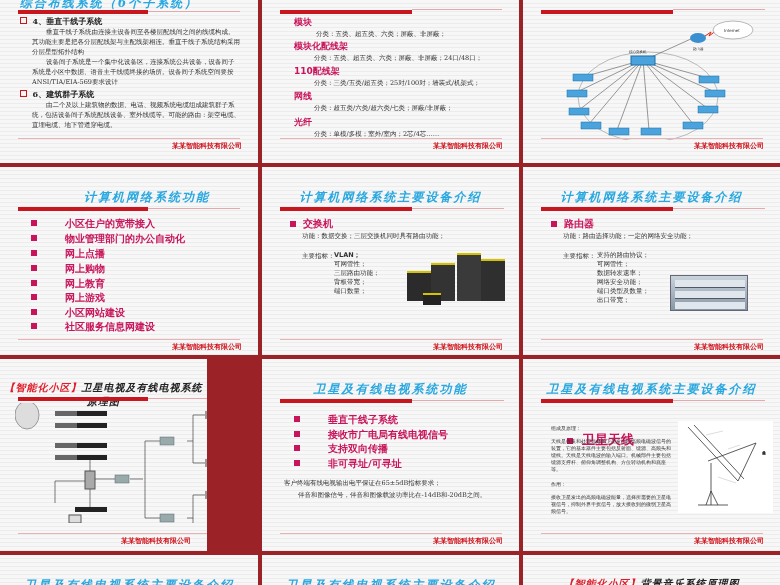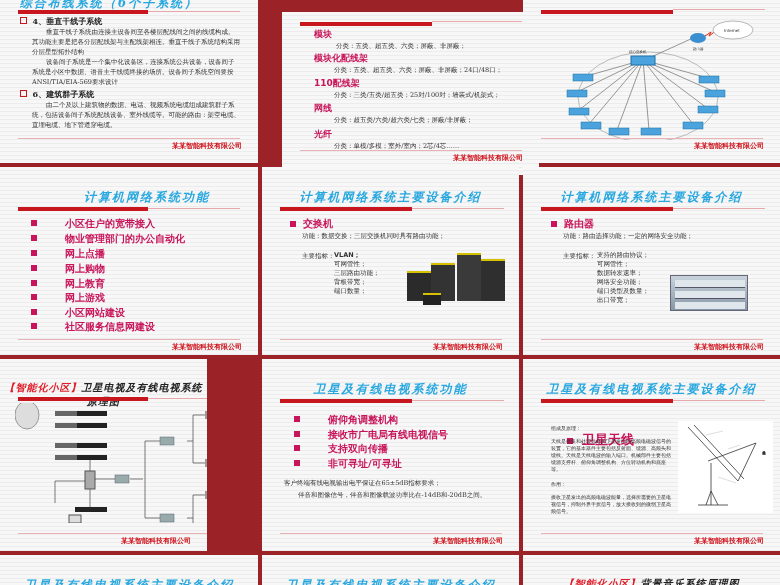--- a/index.html
+++ b/index.html
@@ -32,21 +32,21 @@
     <div class="h-small"><span class="bullet-hollow"></span>&nbsp;&nbsp;<span>4、垂直干线子系统</span></div>
     <div class="txt" style="padding-left:12px;text-indent:14px;line-height:10px;font-size:6.5px;">垂直干线子系统由连接主设备间至各楼层配线间之间的线缆构成。其功能主要是把各分层配线架与主配线架相连。垂直干线子系统结构采用分层星型拓扑结构</div>
     <div class="txt" style="padding-left:12px;text-indent:14px;line-height:10px;font-size:6.5px;">设备间子系统是一个集中化设备区，连接系统公共设备，设备间子系统是小区中数据、语音主干线缆终接的场所。设备间子系统空间要按ANSI/TIA/EIA-569要求设计</div>
     <div class="h-small" style="margin-top:2px;"><span class="bullet-hollow"></span>&nbsp;&nbsp;<span>6、建筑群子系统</span></div>
     <div class="txt" style="padding-left:12px;text-indent:14px;line-height:10px;font-size:6.5px;">由二个及以上建筑物的数据、电话、视频系统电缆组成建筑群子系统，包括设备间子系统配线设备、室外线缆等。可能的路由：架空电缆、直埋电缆、地下管道穿电缆。</div>
   </div>
   <div class="footer-line" style="left:18px;top:138px;width:222px;"></div>
   <div class="footer" style="right:16px;top:141px;">某某智能科技有限公司</div>
 </div>
 
-<div class="slide" style="left:262px;top:12px;width:257px;height:163px;margin-left:20px;">
+<div class="slide" style="left:262px;top:0;width:257px;height:163px;">
   <div class="rule-thick" style="left:18px;top:10px;width:132px;"></div>
   <div class="rule-thin" style="left:150px;top:9px;width:90px;"></div>
   <div style="position:absolute;left:32px;top:16px;width:210px;">
     <div class="pink" style="font-size:9px;font-weight:bold;font-family:'DejaVu Serif',serif;">模块</div>
     <div class="txt" style="padding-left:22px;font-size:6.5px;line-height:10px;">分类：五类、超五类、六类；屏蔽、非屏蔽；</div>
     <div class="pink" style="font-size:9px;font-weight:bold;font-family:'DejaVu Serif',serif;margin-top:1px;">模块化配线架</div>
     <div class="txt" style="padding-left:20px;font-size:6.5px;line-height:10px;">分类：五类、超五类、六类；屏蔽、非屏蔽；24口/48口；</div>
     <div class="pink" style="font-size:9px;font-weight:bold;margin-top:2px;">110配线架</div>
     <div class="txt" style="padding-left:20px;font-size:6.5px;line-height:10px;">分类：三类/五类/超五类；25对/100对；墙装式/机架式；</div>
     <div class="pink" style="font-size:9px;font-weight:bold;font-family:'DejaVu Serif',serif;margin-top:2px;">网线</div>
@@ -216,21 +216,21 @@
       </g>
   </svg>
   <div class="footer-line" style="left:18px;top:174px;width:222px;"></div>
   <div class="footer" style="right:16px;top:177px;">某某智能科技有限公司</div>
 </div>
 
 <div class="slide" style="left:262px;top:359px;width:257px;height:192px;">
   <div class="s-title" style="top:22px;">卫星及有线电视系统功能</div>
   <div class="rule-thick" style="left:18px;top:40px;width:132px;"></div>
   <div class="rule-thin" style="left:150px;top:41px;width:92px;"></div>
-  <div class="list-item" style="left:66px;top:54px;"><span class="bullet-sq"></span><span>俯仰角调整机构</span></div>
+  <div class="list-item" style="left:66px;top:54px;"><span class="bullet-sq"></span><span>垂直干线子系统</span></div>
   <div class="list-item" style="left:66px;top:69px;"><span class="bullet-sq"></span><span>接收市广电局有线电视信号</span></div>
   <div class="list-item" style="left:66px;top:83px;"><span class="bullet-sq"></span><span>支持双向传播</span></div>
   <div class="list-item" style="left:66px;top:98px;"><span class="bullet-sq"></span><span>非可寻址/可寻址</span></div>
   <div style="position:absolute;left:22px;top:118px;width:230px;font-size:6.5px;line-height:12px;color:#333;font-family:'DejaVu Serif',serif;">
     <div>客户终端有线电视输出电平保证在65±5dB指标要求；</div>
     <div style="padding-left:14px;">伴音和图像信号，伴音和图像载波功率比在-14dB和-20dB之间。</div>
   </div>
   <div class="footer-line" style="left:18px;top:174px;width:222px;"></div>
   <div class="footer" style="right:16px;top:177px;">某某智能科技有限公司</div>
 </div>

